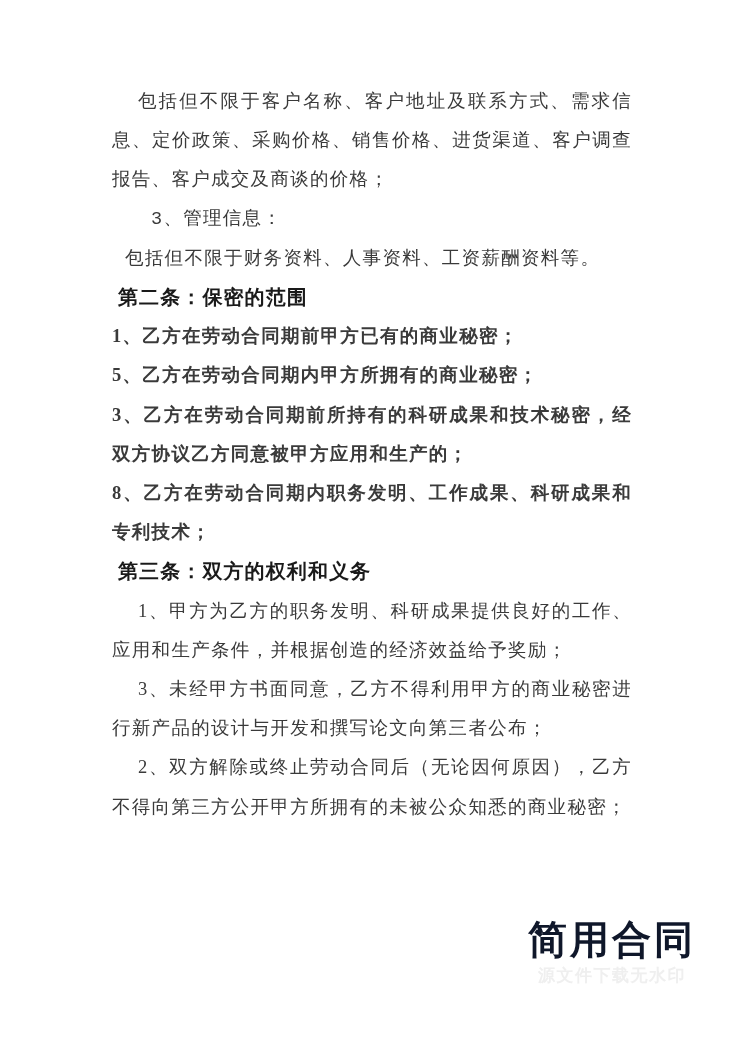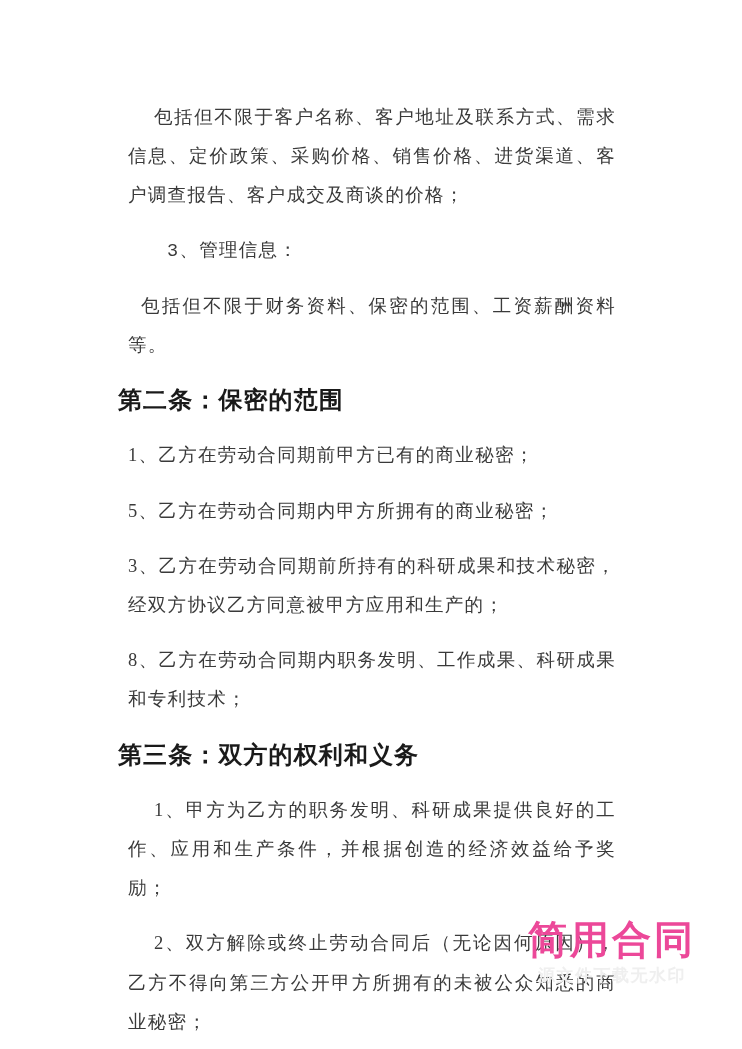--- a/index.html
+++ b/index.html
@@ -24,21 +24,21 @@
   }
 
   #doc-body {
     position: absolute;
     left: 112px;
     top: 82px;
     width: 520px;
   }
 
   .para {
-    margin: 16px;
+    margin: 0;
     color: #3a3a3a;
     font-size: 18.5px;
     line-height: 39.2px;
     letter-spacing: 1.3px;
     text-align: justify;
     text-justify: inter-ideograph;
     white-space: normal;
     font-weight: 400;
     -webkit-font-smoothing: antialiased;
   }
@@ -48,30 +48,31 @@
     text-indent: 26px;
   }
   
   .para.indent3 {
     text-indent: 39px;
     font-family: Liberation Mono, monospace;
   }
   
   .para.flush {
     text-indent: 0;
+    font-weight: bold;
   }
   
   .para.indent1 {
     text-indent: 13px;
   }
 
   .heading {
     margin: 0;
     color: #1a1a1a;
-    font-size: 24px;
+    font-size: 20px;
     line-height: 39.2px;
     letter-spacing: 1.1px;
     font-weight: bold;
     text-indent: 6px;
     white-space: nowrap;
   }
 
   #watermark {
     position: absolute;
     left: 506px;
@@ -81,21 +82,21 @@
     user-select: none;
     pointer-events: none;
   }
   #watermark .wm-main {
     display: block;
     font-family: "DejaVu Sans", "Liberation Sans", sans-serif;
     font-weight: bold;
     font-size: 39px;
     line-height: 44px;
     letter-spacing: 3px;
-    color: #ec4899;
+    color: #0f172a;
     white-space: nowrap;
   }
   #watermark .wm-sub {
     display: block;
     font-family: "DejaVu Sans", "Liberation Sans", sans-serif;
     font-weight: bold;
     font-size: 17px;
     line-height: 22px;
     letter-spacing: 1.5px;
     color: #efefef;
@@ -107,37 +108,38 @@
 <body>
 
 <div id="page">
 
   <div id="doc-body">
 
     <p class="para indent2">包括但不限于客户名称、客户地址及联系方式、需求信息、定价政策、采购价格、销售价格、进货渠道、客户调查报告、客户成交及商谈的价格；</p>
 
     <p class="para indent3">3、管理信息：</p>
 
-    <p class="para indent1">包括但不限于财务资料、保密的范围、工资薪酬资料等。</p>
+    <p class="para indent1">包括但不限于财务资料、人事资料、工资薪酬资料等。</p>
 
     <h2 class="heading">第二条：保密的范围</h2>
 
     <p class="para flush">1、乙方在劳动合同期前甲方已有的商业秘密；</p>
 
     <p class="para flush">5、乙方在劳动合同期内甲方所拥有的商业秘密；</p>
 
     <p class="para flush">3、乙方在劳动合同期前所持有的科研成果和技术秘密，经双方协议乙方同意被甲方应用和生产的；</p>
 
     <p class="para flush">8、乙方在劳动合同期内职务发明、工作成果、科研成果和专利技术；</p>
 
     <h2 class="heading">第三条：双方的权利和义务</h2>
 
     <p class="para indent2">1、甲方为乙方的职务发明、科研成果提供良好的工作、应用和生产条件，并根据创造的经济效益给予奖励；</p>
 
 
+    <p class="para indent2">3、未经甲方书面同意，乙方不得利用甲方的商业秘密进行新产品的设计与开发和撰写论文向第三者公布；</p>
 
     <p class="para indent2">2、双方解除或终止劳动合同后（无论因何原因），乙方不得向第三方公开甲方所拥有的未被公众知悉的商业秘密；</p>
 
   </div>
 
   <div id="watermark">
     <span class="wm-main">简用合同</span>
     <span class="wm-sub">源文件下载无水印</span>
   </div>
 

